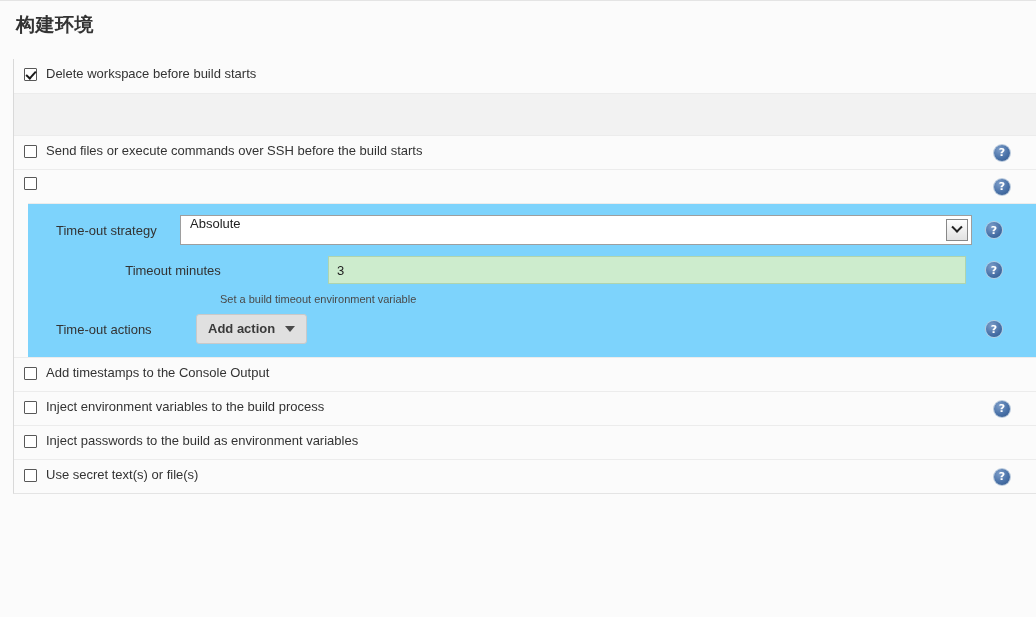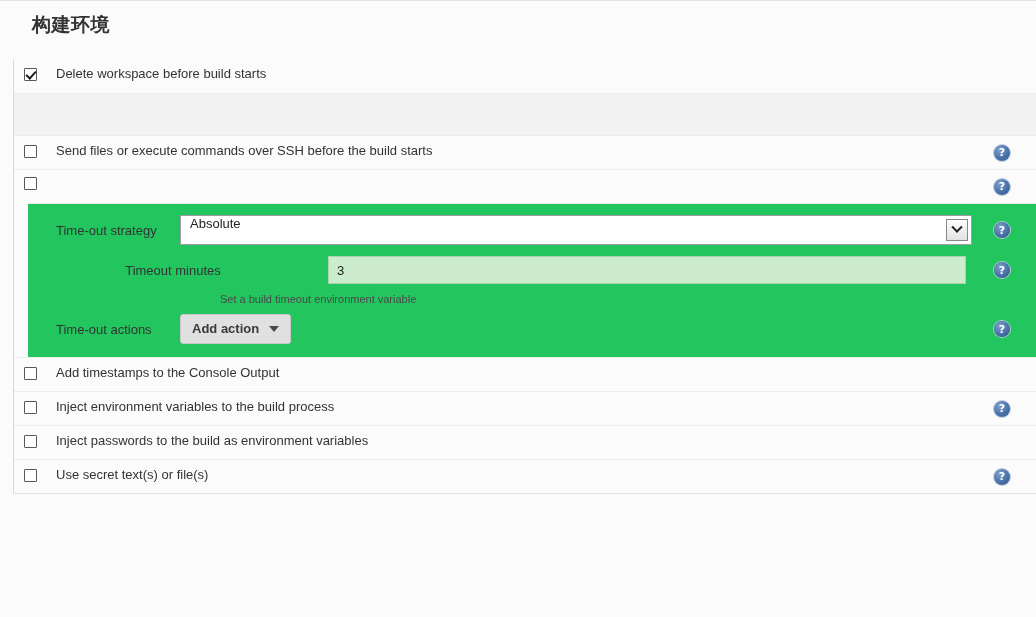--- a/index.html
+++ b/index.html
@@ -23,21 +23,21 @@
     box-sizing: border-box;
     border-top: 1px solid #e4e4e4;
     background: #fbfbfb;
   }
 
   
   .section-title {
     font-size: 19px;
     font-weight: bold;
     color: #333;
-    padding: 12px 0 0 32px;
+    padding: 12px 0 0 16px;
     margin: 0;
     letter-spacing: 0.5px;
     line-height: 24px;
   }
 
   
   .config-block {
     margin-top: 22px;
     margin-left: 13px;
     border-left: 1px solid #d9d9d9;
@@ -51,21 +51,20 @@
     border-top: 1px solid #ececec;
     background: #fbfbfb;
     min-height: 34px;
   }
   .row.first { border-top: none; }
 
   .opt-row {
     padding: 7px 4px 7px 10px;
     display: flex;
     align-items: center;
-    gap: 10px;
   }
 
   
   .cbx {
     position: relative;
     width: 13px;
     height: 13px;
     box-sizing: border-box;
     border: 1px solid #585858;
     background: #ffffff;
@@ -134,24 +133,24 @@
     line-height: 16px;
     box-sizing: border-box;
     margin-top: 44px;
   }
   .adv-btn-wrap {
     margin-left: 198px;
   }
 
   
   .nested {
-    background: #22c55e;
+    background: #7dd3fc;
     margin-left: 14px;
     border-top: 1px solid #ececec;
-    padding: 6px 0 8px 0;
+    padding: 6px 8px 8px 0;
   }
   .field-row {
     position: relative;
     display: flex;
     align-items: center;
     padding: 5px 0;
     min-height: 30px;
   }
   .field-label {
     width: 152px;
@@ -240,20 +239,21 @@
     gap: 10px;
     background: #e0e0e0;
     border: 1px solid #c9c9c9;
     border-radius: 3px;
     padding: 6px 11px;
     font-size: 13px;
     font-weight: bold;
     color: #3a3a3a;
     cursor: pointer;
     line-height: 16px;
+    margin-left: 16px;
   }
   .dd-caret {
     width: 0; height: 0;
     border-left: 5px solid transparent;
     border-right: 5px solid transparent;
     border-top: 6px solid #4a4a4a;
   }
 </style>
 </head>
 <body>

